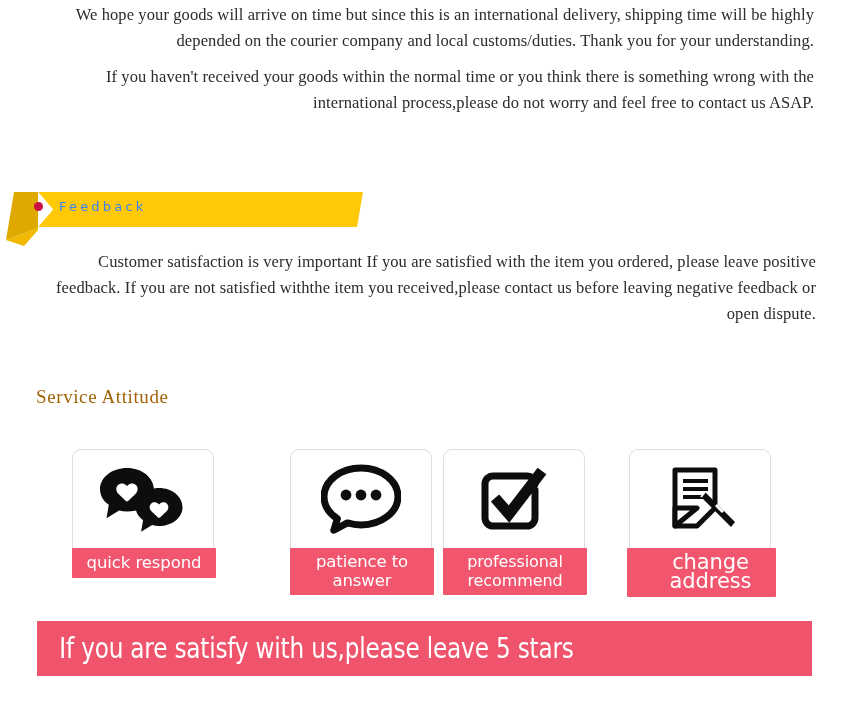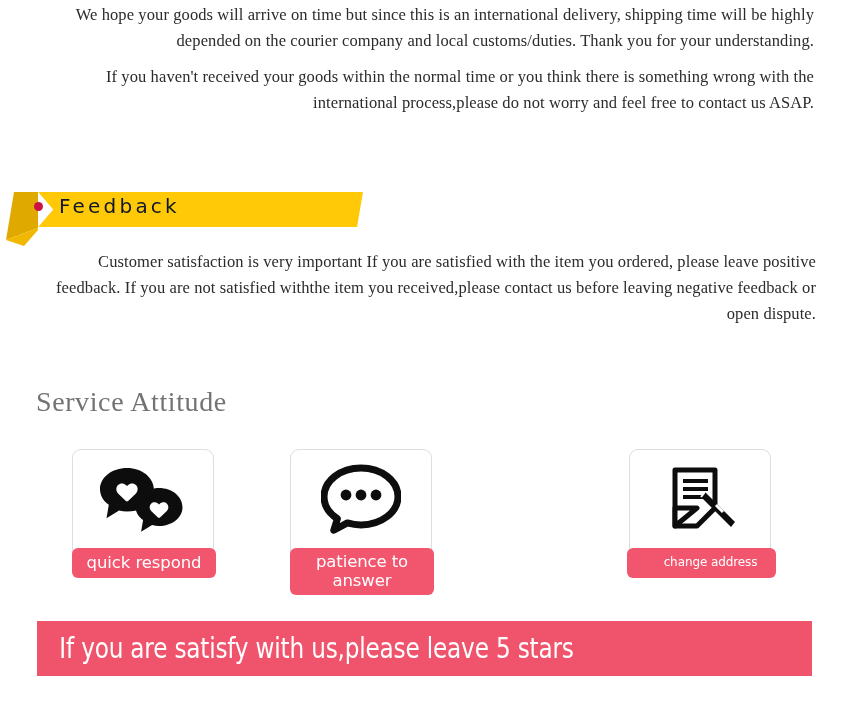--- a/index.html
+++ b/index.html
@@ -56,42 +56,42 @@
   #feedback-ribbon .ribbon-dot {
     width: 9px;
     height: 9px;
     border-radius: 50%;
     background: #cc1144;
     display: inline-block;
     margin-right: 16px;
   }
   #feedback-ribbon .ribbon-title {
     font-family: "DejaVu Sans", sans-serif;
-    font-size: 20px;
+    font-size: 13px;
     font-weight: 400;
-    color: #0f172a;
+    color: #3b82f6;
     letter-spacing: 3.2px;
   }
 
   
   #feedback-section {
     position: absolute;
     left: 36px;
     top: 249px;
     width: 780px;
   }
 
   
   #service-heading {
     position: absolute;
     left: 36px;
     top: 386px;
     font-family: "Liberation Serif", serif;
-    font-size: 28px;
-    color: #737373;
+    font-size: 19px;
+    color: #a16207;
     letter-spacing: 0.6px;
     white-space: nowrap;
   }
 
   #service-cards {
     position: absolute;
     left: 72px;
     top: 449px;
     width: 744px;
     height: 146px;
@@ -122,33 +122,33 @@
     justify-content: center;
   }
 
   .card-label {
     position: absolute;
     left: -1px;
     top: 98px;
     width: 144px;
     box-sizing: border-box;
     background: #f1566e;
-    border-radius: 6px;
+    border-radius: 1px;
     color: #ffffff;
     font-family: "DejaVu Sans", sans-serif;
     font-size: 16.5px;
     line-height: 19px;
     text-align: center;
     padding: 5px 2px 6px 2px;
     letter-spacing: -0.1px;
   }
   .service-card.c3 .card-label {
     left: -3px;
     width: 149px;
-    font-size: 12px;
+    font-size: 21px;
     padding-left: 20px;
   }
   .service-card.c1 .card-label,
   .service-card.c2 .card-label {
     padding: 4px 2px 5px 2px;
   }
   .service-card.c2 .card-label { font-size: 16px; }
 
   
   #bottom-banner {
@@ -223,20 +223,29 @@
       <svg width="80" height="70" viewBox="0 0 80 70">
         <path d="M40 4C19.5 4 3 16.8 3 32.6c0 8.9 5.2 16.8 13.4 22.1l-3.6 11.6 13.6-7.4c4.3 1.3 8.9 2 13.6 2 20.5 0 37-12.8 37-28.3C77 16.8 60.5 4 40 4z" fill="none" stroke="#0d0d0d" stroke-width="7" stroke-linejoin="round"></path>
         <circle cx="25" cy="31" r="5.4" fill="#0d0d0d"></circle>
         <circle cx="40" cy="31" r="5.4" fill="#0d0d0d"></circle>
         <circle cx="55" cy="31" r="5.4" fill="#0d0d0d"></circle>
       </svg>
     </div>
     <div class="card-label"><span>patience to answer</span></div>
   </div>
 
+  <div class="service-card c2">
+    <div class="card-icon">
+      <svg width="72" height="70" viewBox="0 0 72 70">
+        <path d="M57 26v28a8 8 0 0 1-8 8H15a8 8 0 0 1-8-8V20a8 8 0 0 1 8-8h34a8 8 0 0 1 8 8" fill="none" stroke="#0d0d0d" stroke-width="7" stroke-linecap="round"></path>
+        <path d="M17 34l14 16L64 7" fill="none" stroke="#0d0d0d" stroke-width="11" stroke-linecap="butt" stroke-linejoin="miter"></path>
+      </svg>
+    </div>
+    <div class="card-label"><span>professional recommend</span></div>
+  </div>
 
   <div class="service-card c3">
     <div class="card-icon">
       <svg width="78" height="70" viewBox="0 0 78 70">
         <path d="M14 6h40v38L36 62H14z" fill="#ffffff" stroke="#0d0d0d" stroke-width="5" stroke-linejoin="round"></path>
         <path d="M14 62l22-18h-22z" fill="#ffffff" stroke="#0d0d0d" stroke-width="5" stroke-linejoin="round"></path>
         <g stroke="#0d0d0d" stroke-width="4">
           <line x1="22" y1="17" x2="47" y2="17"></line>
           <line x1="22" y1="25" x2="47" y2="25"></line>
           <line x1="22" y1="33" x2="47" y2="33"></line>

